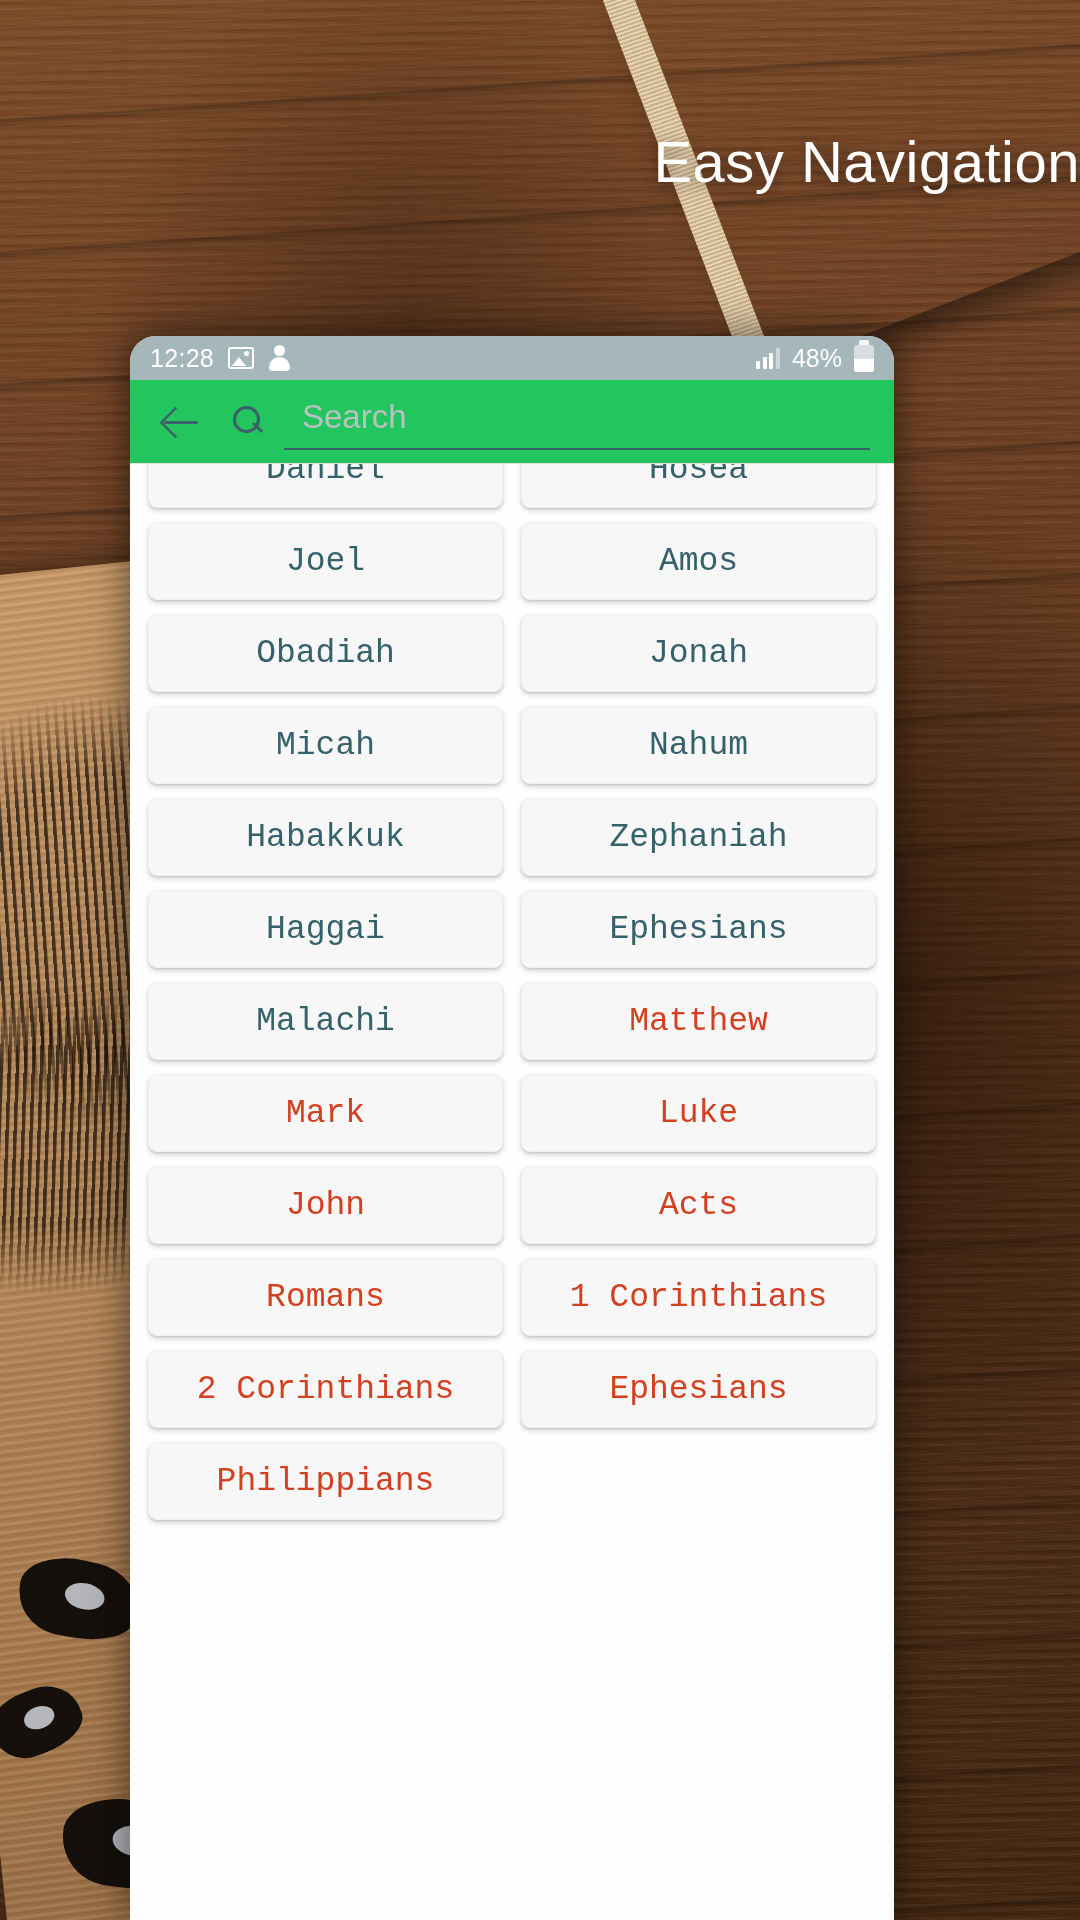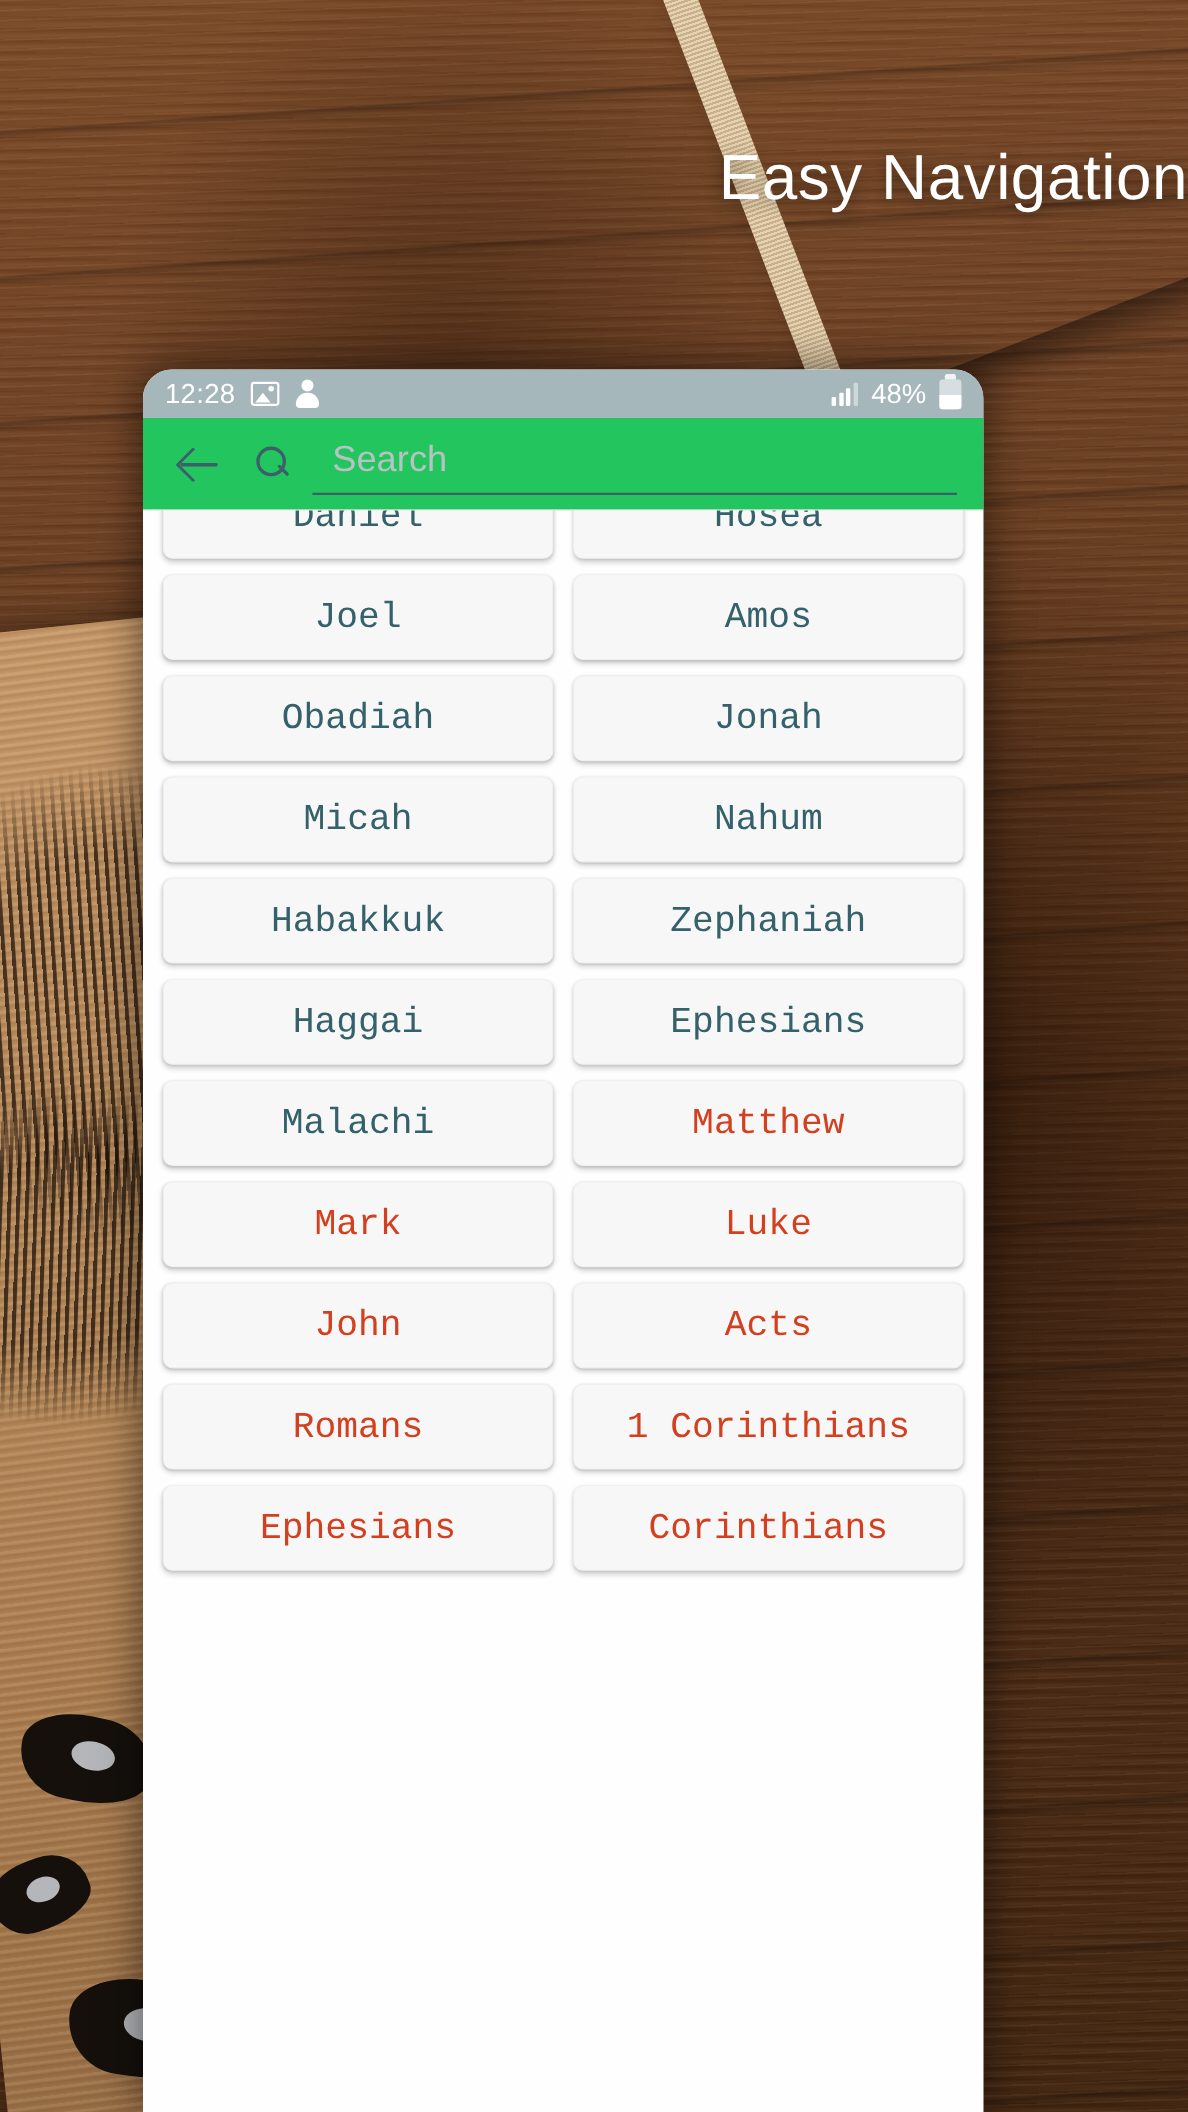--- a/index.html
+++ b/index.html
@@ -298,21 +298,24 @@
         <div class="book-btn nt">
           <span>Acts</span>
         </div>
         <div class="book-btn nt">
           <span>Romans</span>
         </div>
         <div class="book-btn nt">
           <span>1 Corinthians</span>
         </div>
         <div class="book-btn nt">
+          <span>2 Corinthians</span>
+        </div>
+        <div class="book-btn nt">
           <span>Ephesians</span>
         </div>
         <div class="book-btn nt">
-          <span>Corinthians</span>
+          <span>Philippians</span>
         </div>
       </div>
   </div>
 
 </div>
 
 </body></html>

